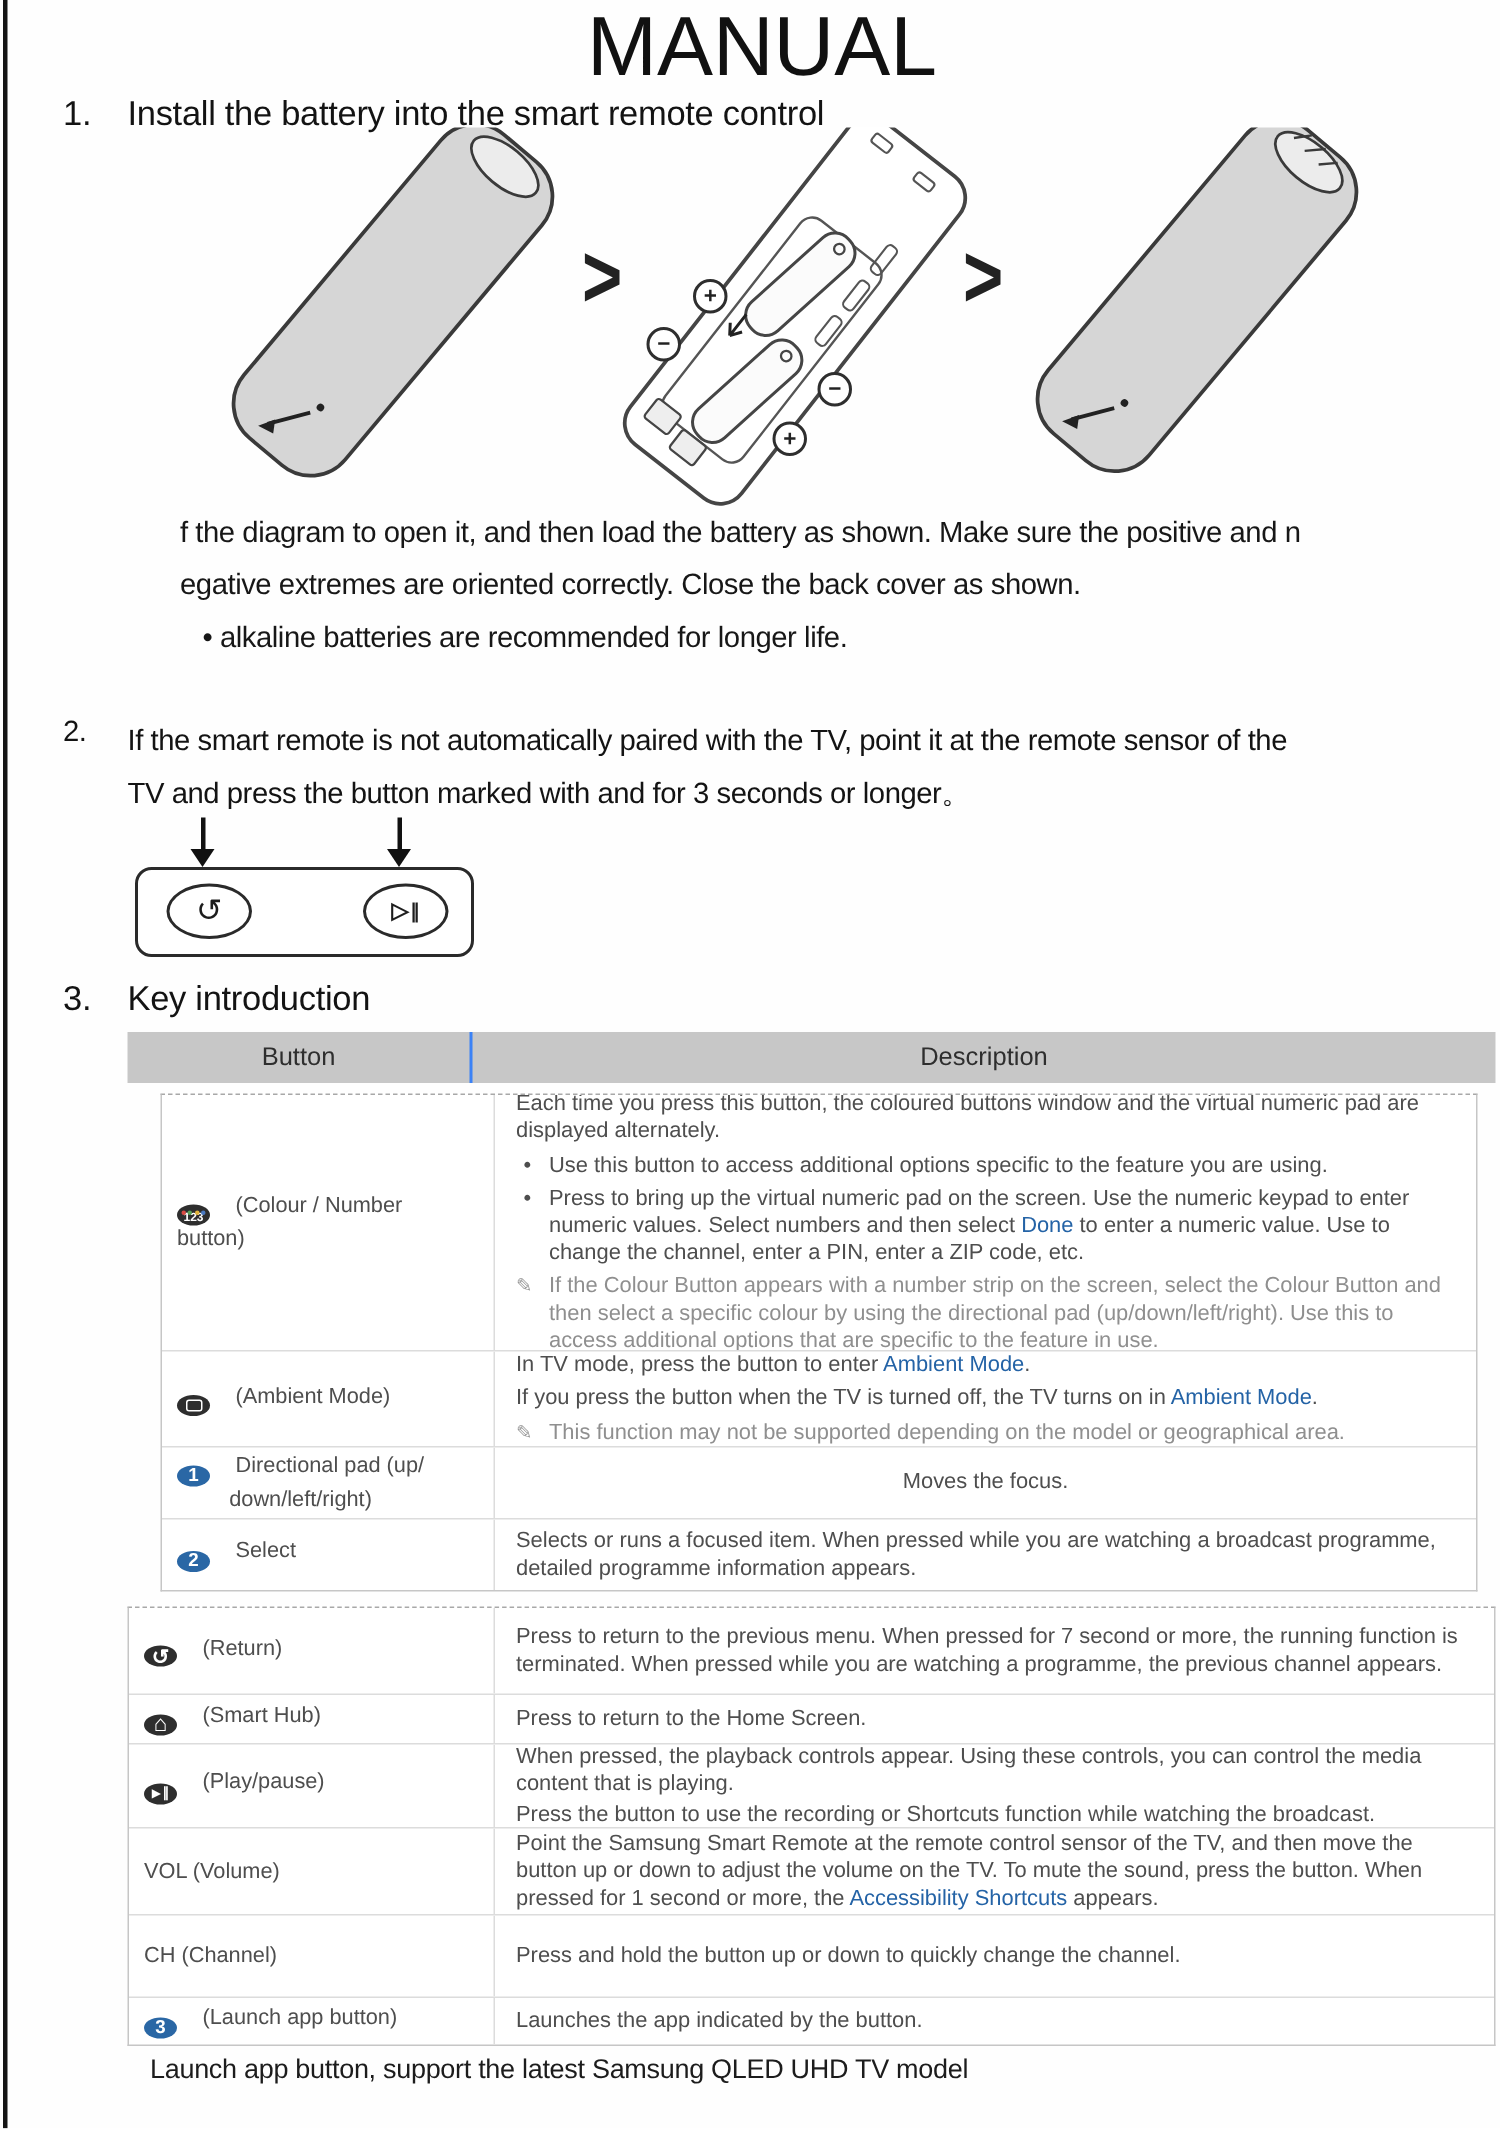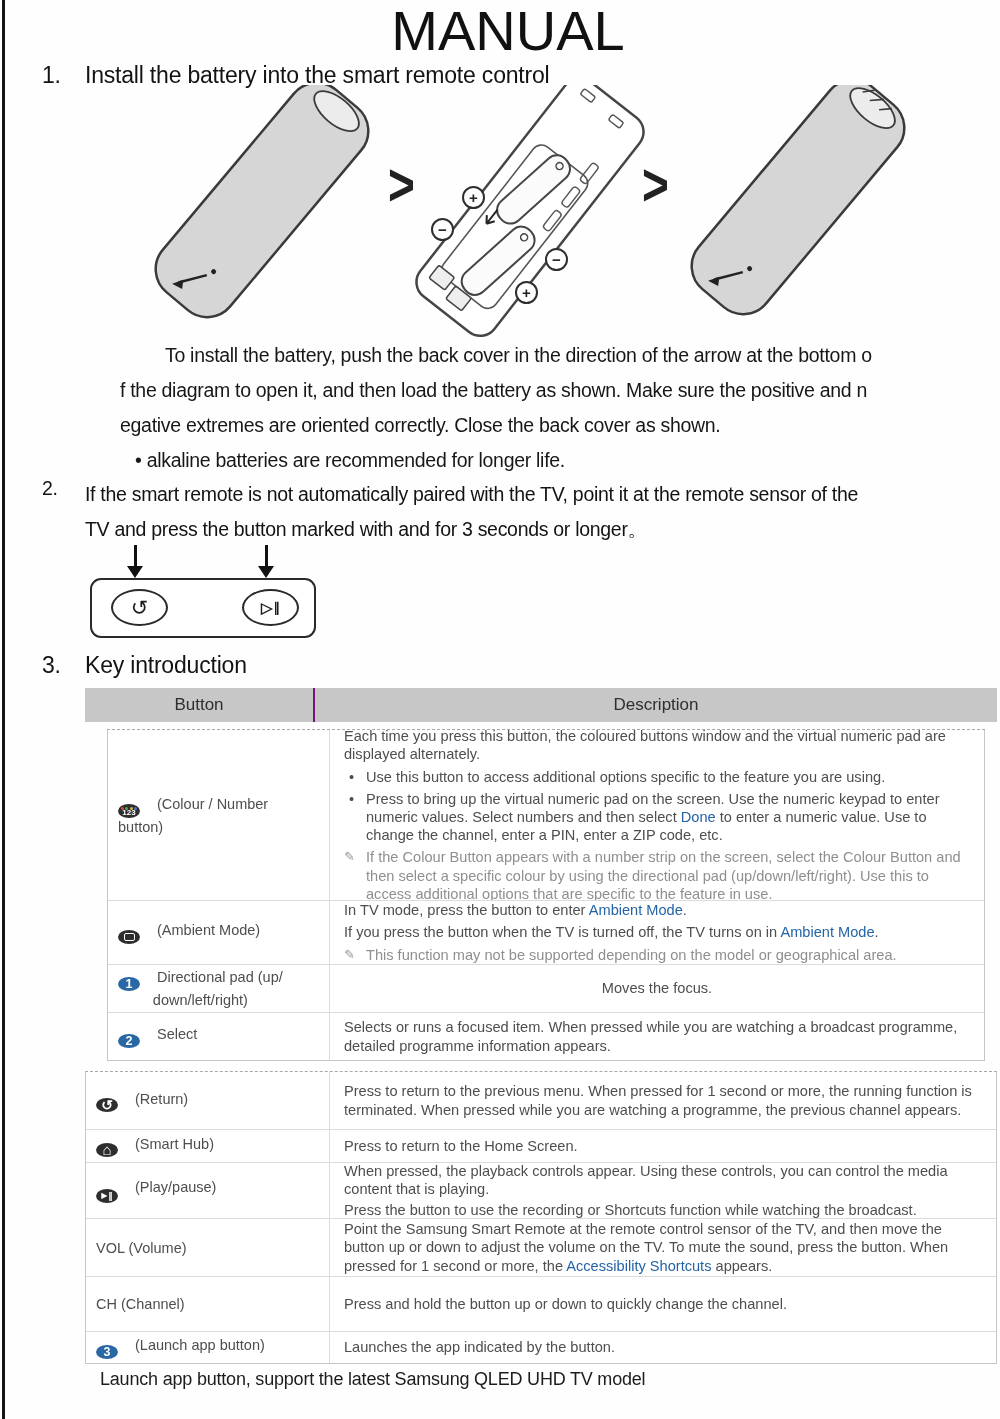--- a/index.html
+++ b/index.html
@@ -43,21 +43,21 @@
       display:flex;align-items:center;justify-content:center;color:#1d1d1d;box-sizing:border-box;}
   .oval.o1{left:19px;} .oval.o2{left:150px;}
   .og{font-size:21px;line-height:1;}
   .og2{font-size:15px;font-weight:600;line-height:1;display:flex;align-items:center;}
   .pb2{font-size:13px;font-weight:bold;margin-left:1px;}
 
   
   .thead{position:absolute;left:85px;top:688px;width:912px;height:34px;background:#c7c7c7;
       display:flex;font-size:17px;color:#2e2e2e;}
   .thead .hc{display:flex;align-items:center;justify-content:center;box-sizing:border-box;}
-  .thead .hc1{width:230px;border-right:2px solid #701a75;}
+  .thead .hc1{width:230px;border-right:2px solid #3b82f6;}
   .thead .hc2{flex:1;}
 
   .tbl{position:absolute;background:#fff;border:1px solid #c6c6c6;border-top:1px dashed #a8a8a8;
       box-sizing:border-box;}
   .t1{top:729px;left:107px;width:878px;}
   .t2{top:1071px;left:85px;width:912px;}
   .trow{display:flex;border-top:1px solid #dcdcdc;overflow:hidden;box-sizing:border-box;}
   .trow:first-child{border-top:none;}
   .t1 .trow:nth-child(1){height:170px;}
   .t1 .trow:nth-child(2){height:64px;}
@@ -160,21 +160,20 @@
     </svg>
     <div class="chev c1">&gt;</div>
     <div class="chev c2">&gt;</div>
     <div class="pm" style="left:362px;top:101px;">+</div>
     <div class="pm" style="left:331px;top:133px;">−</div>
     <div class="pm" style="left:445px;top:163px;">−</div>
     <div class="pm" style="left:415px;top:196px;">+</div>
   </div>
 
   <div class="install">
-    <div class="l1">To install the battery, push the back cover in the direction of the arrow at the bottom o</div>
     <div>f the diagram to open it, and then load the battery as shown. Make sure the positive and n</div>
     <div>egative extremes are oriented correctly. Close the back cover as shown.</div>
     <div class="lb">• alkaline batteries are recommended for longer life.</div>
   </div>
 
   <div class="sec-head" id="h2">
     <span class="num">2.</span>
     <span class="lines">
       <div>If the smart remote is not automatically paired with the TV, point it at the remote sensor of the</div>
       <div>TV and press the button marked with and for 3 seconds or longer。</div>
@@ -284,21 +283,21 @@
   </div>
 
   <div class="tbl t2">
     <div class="trow">
       <div class="c-btn">
         <div class="lbl">
           <span class="ic dark rg">↺</span><span class="lt">(Return)</span>
         </div>
       </div>
       <div class="c-desc">
-        <div class="dline p"><span>Press to return to the previous menu. When pressed for 1 second or more, the running function is terminated. When pressed while you are watching a programme, the previous channel appears.</span></div>
+        <div class="dline p"><span>Press to return to the previous menu. When pressed for 7 second or more, the running function is terminated. When pressed while you are watching a programme, the previous channel appears.</span></div>
       </div>
     </div>
     <div class="trow">
       <div class="c-btn">
         <div class="lbl">
           <span class="ic dark hg">⌂</span><span class="lt">(Smart Hub)</span>
         </div>
       </div>
       <div class="c-desc">
         <div class="dline p"><span>Press to return to the Home Screen.</span></div>

